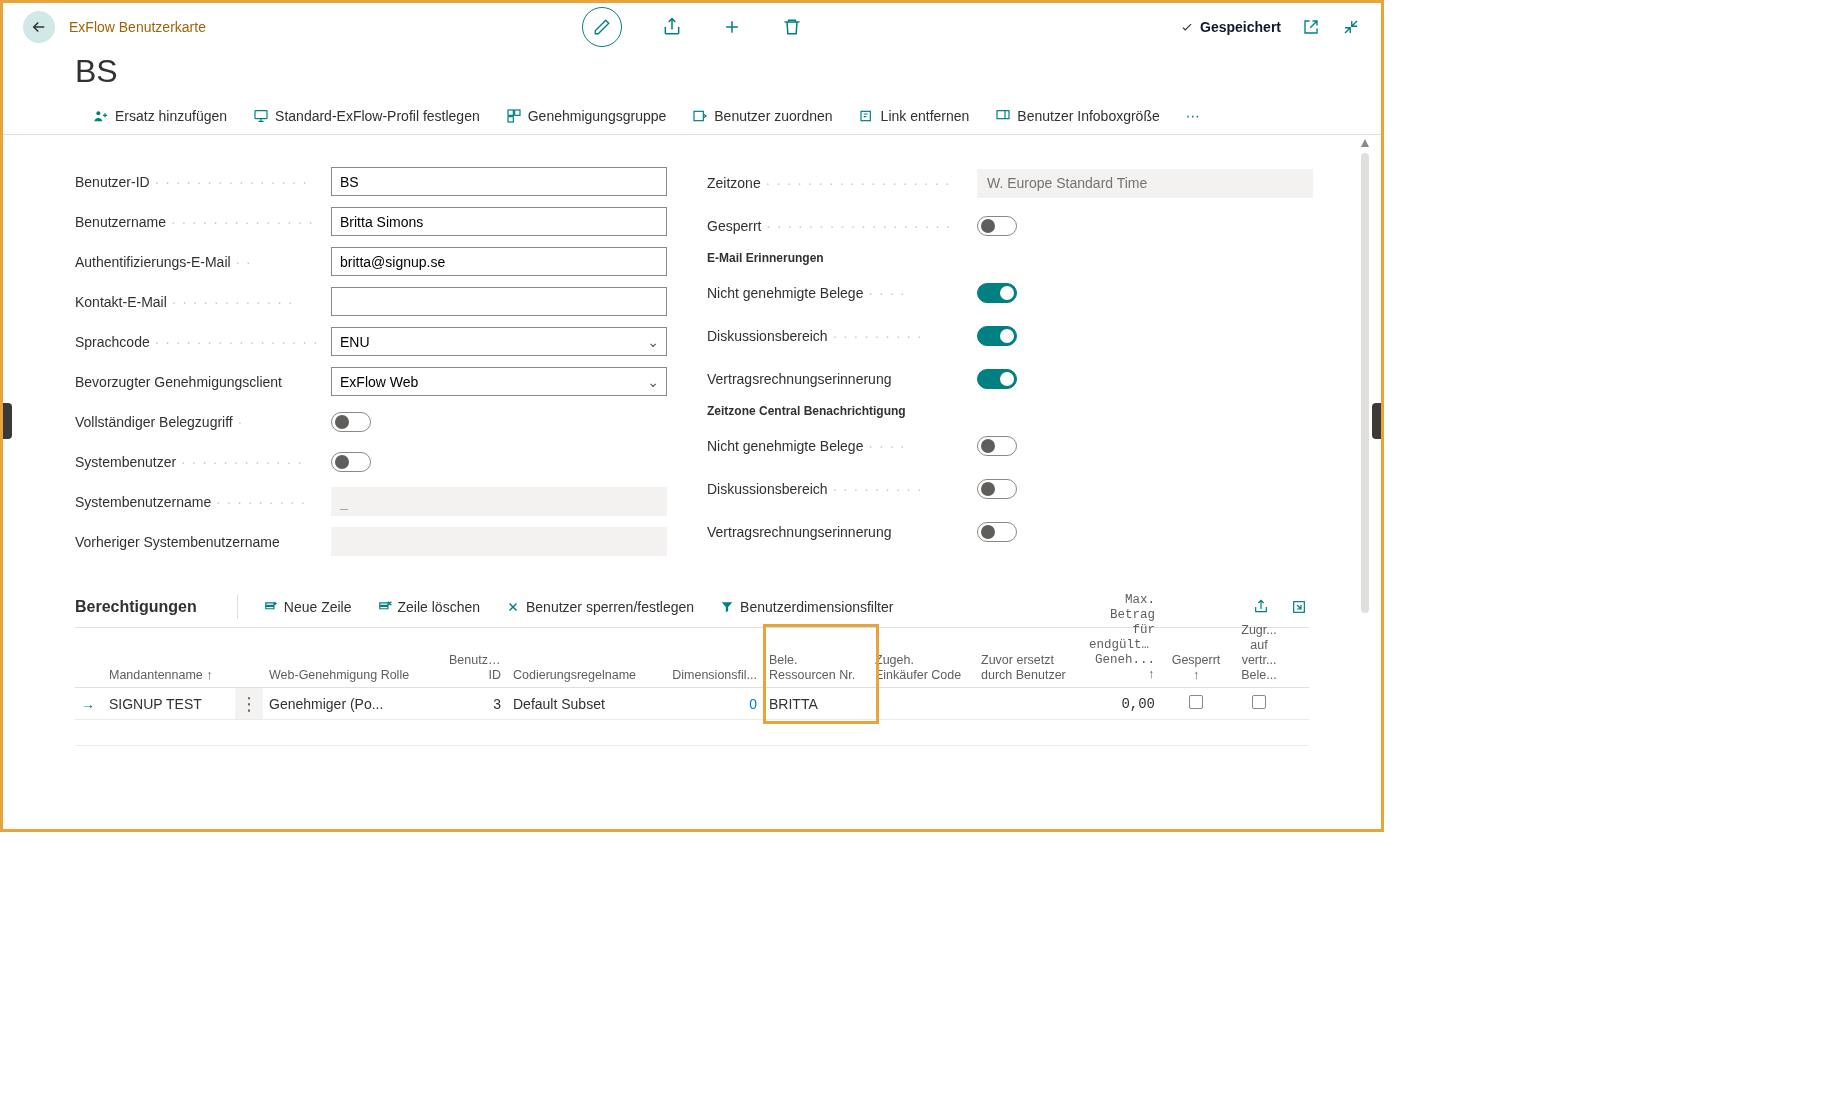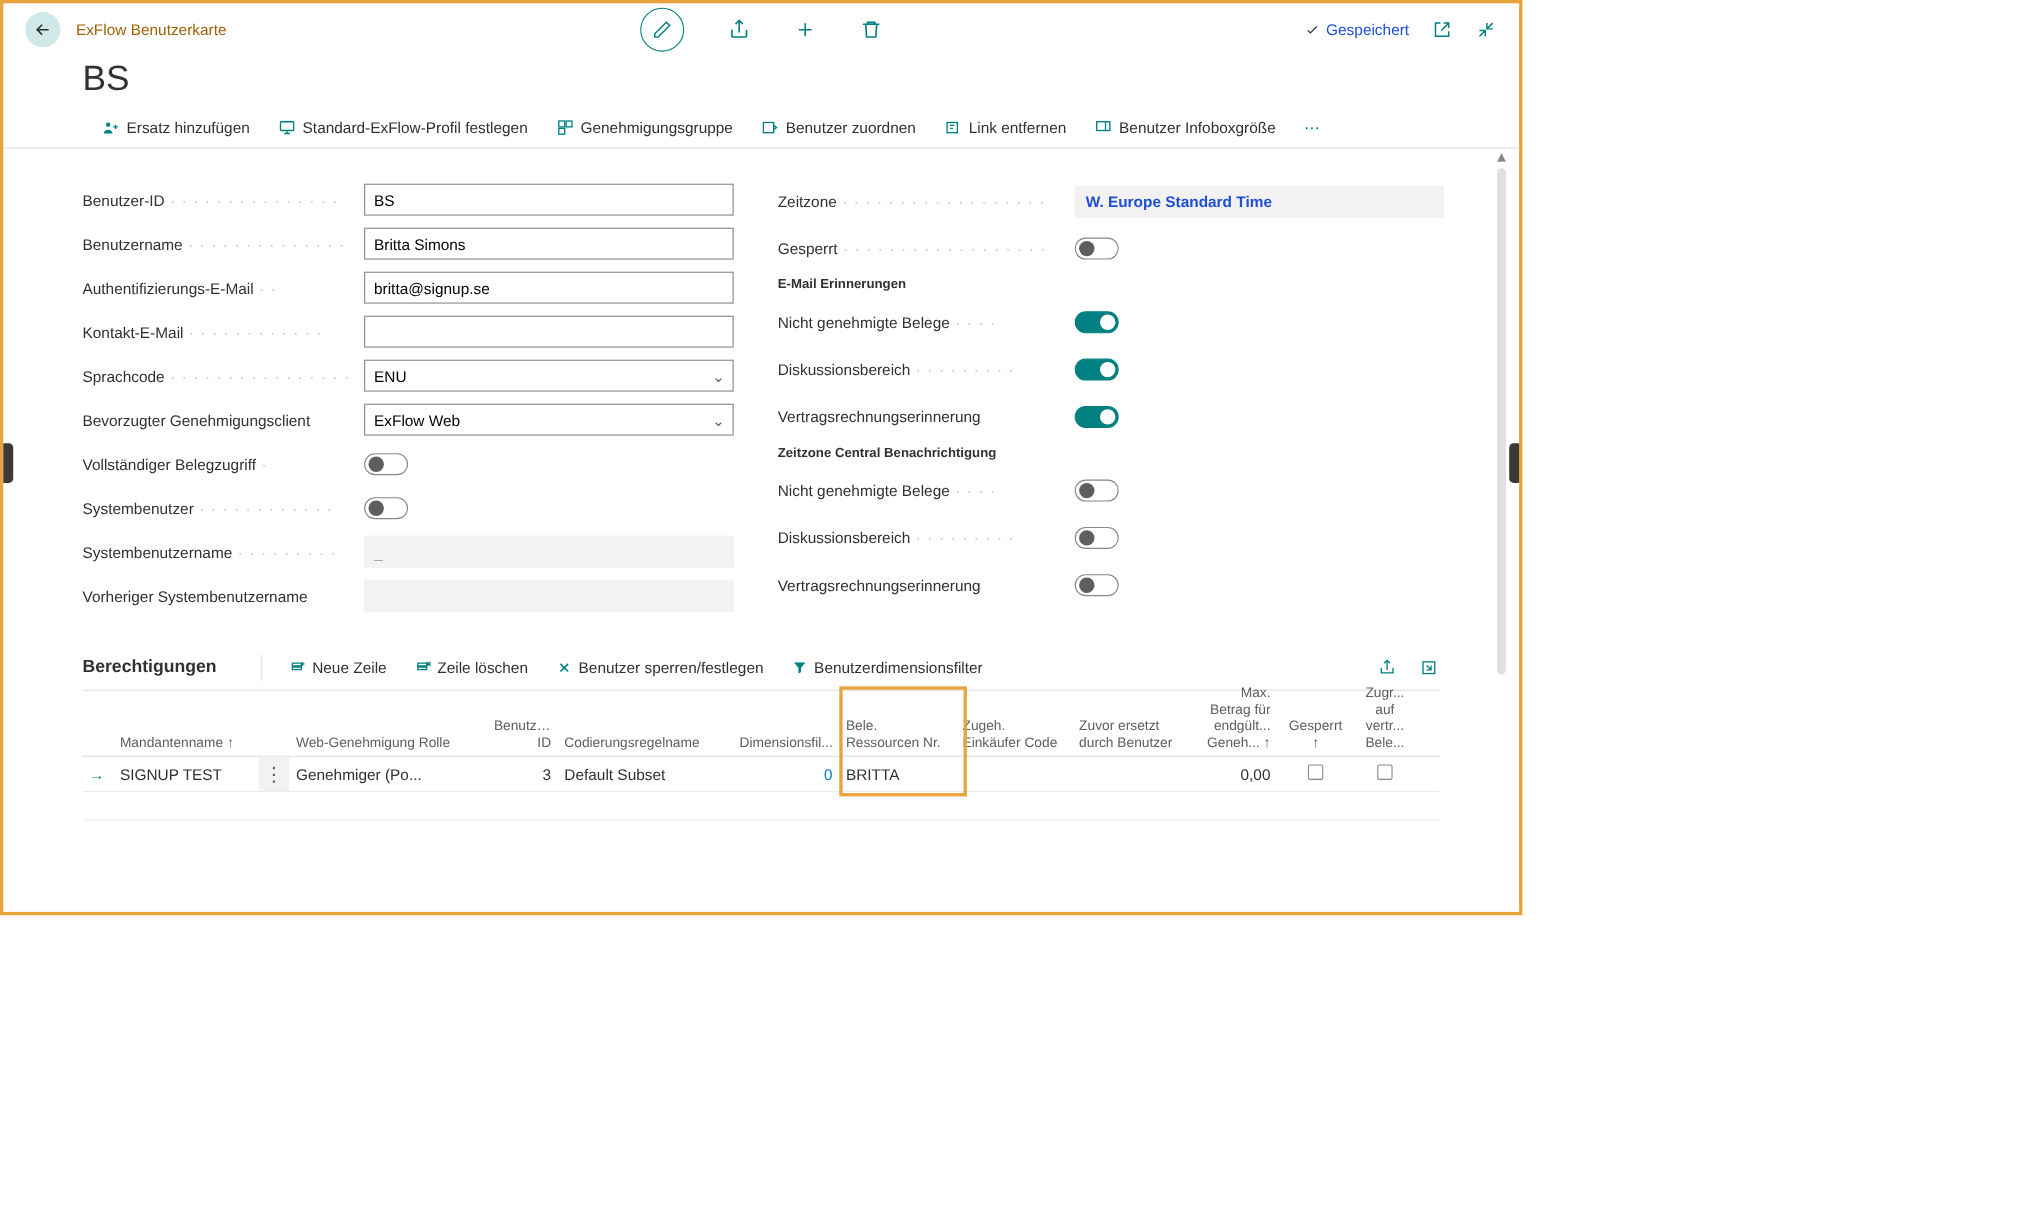--- a/index.html
+++ b/index.html
@@ -4,55 +4,55 @@
 <style>
 * { box-sizing: border-box; margin: 0; padding: 0; }
 body { font-family: "Segoe UI", -apple-system, Arial, sans-serif; font-size: 14px; color: #323130; background: #fff; border: 3px solid #e8a33d; width: 1384px; height: 832px; overflow: hidden; position: relative; }
 .header { display: flex; align-items: center; padding: 8px 20px; height: 48px; }
 .back-btn { width: 32px; height: 32px; border-radius: 50%; background: #d1e8e8; display: flex; align-items: center; justify-content: center; cursor: pointer; margin-right: 14px; }
 .page-title { font-size: 14px; color: #a16207; flex: 0 0 auto; }
 .header-actions { display: flex; align-items: center; gap: 40px; margin-left: auto; margin-right: auto; position: absolute; left: 50%; transform: translateX(-50%); }
 .header-icon { width: 20px; height: 20px; display: flex; align-items: center; justify-content: center; cursor: pointer; color: #008080; }
 .edit-circle { width: 40px; height: 40px; border: 1.5px solid #008080; border-radius: 50%; display: flex; align-items: center; justify-content: center; color: #008080; }
 .header-right { display: flex; align-items: center; gap: 20px; margin-left: auto; }
-.saved-status { display: flex; align-items: center; gap: 6px; font-size: 14px; color: #1d4ed8; }
+.saved-status { display: flex; align-items: center; gap: 6px; font-size: 14px; color: #0f172a; font-weight: bold; }
 .main-title { font-size: 32px; font-weight: 400; padding: 2px 72px 10px; }
 .action-bar { display: flex; align-items: center; gap: 26px; padding: 8px 90px 10px; border-bottom: 1px solid #e1dfdd; }
 .action-item { display: flex; align-items: center; gap: 6px; font-size: 14px; cursor: pointer; color: #323130; }
 .action-item svg { color: #008080; }
 .more-dots { letter-spacing: 2px; color: #008080; cursor: pointer; }
 .content { display: flex; padding: 30px 72px 20px; gap: 40px; }
 .col { flex: 1; }
 .field-row { display: flex; align-items: center; margin-bottom: 7px; height: 33px; }
 .field-label { width: 256px; font-size: 14px; color: #323130; position: relative; white-space: nowrap; }
 .field-label::after { content: ''; position: absolute; top: 50%; left: 100%; transform: translateX(6px); }
 .field-input { flex: 0 0 336px; height: 29px; border: 1px solid #8a8886; padding: 0 8px; font-size: 14px; background: #fff; }
 .field-input.readonly { background: #f3f2f1; border-color: #f3f2f1; color: #a19f9d; }
-.field-input.teal-text { color: #1d4ed8; background: #f3f2f1; border: none; padding-left: 10px; font-weight: bold; }
+.field-input.teal-text { color: #737373; background: #f3f2f1; border: none; padding-left: 10px; }
 .select-wrap { flex: 0 0 336px; position: relative; }
 .select-wrap .field-input { width: 100%; padding-right: 28px; }
 .select-arrow { position: absolute; right: 8px; top: 50%; transform: translateY(-50%); pointer-events: none; color: #605e5c; }
 .toggle { width: 40px; height: 20px; border-radius: 10px; background: #fff; border: 1px solid #8a8886; position: relative; cursor: pointer; }
 .toggle::after { content: ''; position: absolute; width: 14px; height: 14px; border-radius: 50%; background: #605e5c; top: 2px; left: 3px; transition: left .15s; }
 .toggle.on { background: #008080; border-color: #008080; }
 .toggle.on::after { background: #fff; left: 22px; }
 .col-right .field-row { height: 36px; }
 .col-right .field-label { width: 270px; }
 .section-heading { font-weight: 600; font-size: 12px; margin: 6px 0 10px; }
 .subgrid-header { display: flex; align-items: center; padding: 10px 72px 8px; gap: 26px; }
 .subgrid-title { font-size: 16px; font-weight: 600; margin-right: 14px; }
 .subgrid-sep { width: 1px; height: 24px; background: #e1dfdd; }
 .subgrid-actions-right { margin-left: auto; display: flex; gap: 18px; }
 .subgrid-table { margin: 0 72px; border-top: 1px solid #e1dfdd; position: relative; }
 .table-header { display: flex; align-items: flex-end; height: 60px; font-size: 12.5px; color: #605e5c; border-bottom: 1px solid #e1dfdd; }
 .th, .td { padding: 4px 6px; overflow: hidden; text-overflow: ellipsis; }
 .th { line-height: 1.2; }
 .c0 { width: 28px; } .c1 { width: 132px; } .c2 { width: 28px; } .c3 { width: 180px; }
 .c4 { width: 64px; text-align: right; } .c5 { width: 156px; } .c6 { width: 100px; text-align: right; } .c7 { width: 106px; }
-.c8 { width: 106px; } .c9 { width: 108px; } .c10 { width: 78px; text-align: right; } .c11 { width: 70px; text-align: center; } .c12 { width: 56px; text-align: center; }
+.c8 { width: 106px; } .c9 { width: 108px; } .c10 { width: 78px; text-align: right; font-family: Liberation Mono, monospace; } .c11 { width: 70px; text-align: center; } .c12 { width: 56px; text-align: center; }
 .highlight-col { position: absolute; border: 3px solid #e8a33d; pointer-events: none; }
 .table-row { display: flex; align-items: center; height: 32px; border-bottom: 1px solid #edebe9; font-size: 14px; }
 .table-row.empty { height: 26px; }
 .row-arrow { color: #008080; }
 .td-link { color: #0078d4; }
 .more-vert { display: flex; align-items: center; justify-content: center; cursor: pointer; font-size: 18px; color: #605e5c; background: #f3f2f1; height: 100%; }
 .checkbox { width: 14px; height: 14px; border: 1px solid #8a8886; border-radius: 2px; display: inline-block; }
 .scrollbar-v { position: absolute; right: 12px; top: 150px; width: 8px; height: 460px; background: #e1dfdd; border-radius: 4px; }
 .scrollbar-v::before { content: ''; position: absolute; width: 8px; height: 8px; top: -14px; left: 0; border-left: 4px solid transparent; border-right: 4px solid transparent; border-bottom: 8px solid #8a8886; box-sizing: border-box; }
 .side-tab { position: absolute; width: 12px; height: 36px; background: #3b3a39; top: 400px; border-radius: 4px; }

